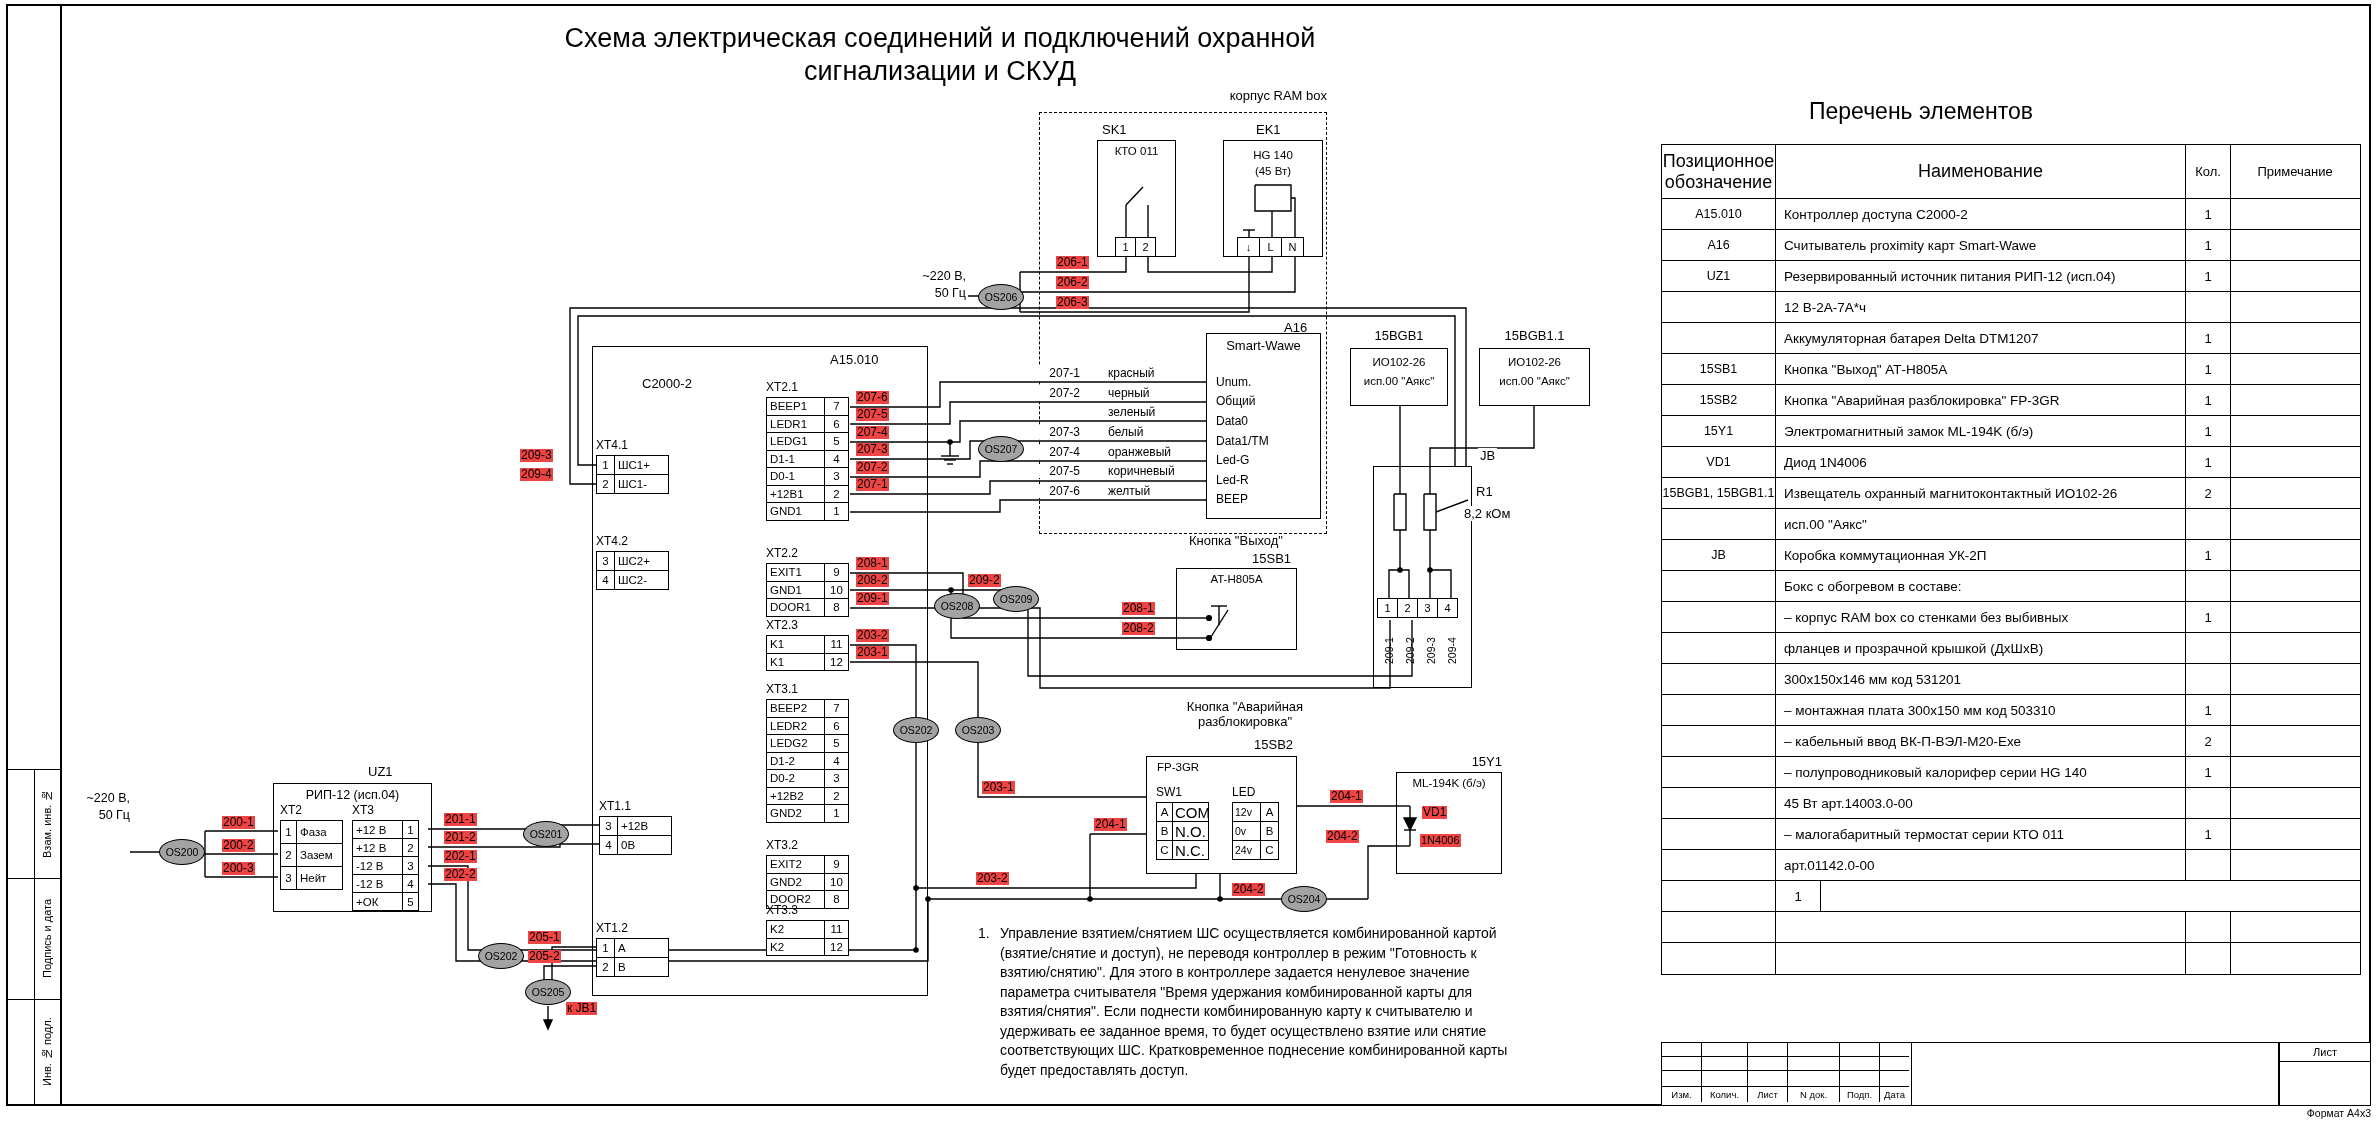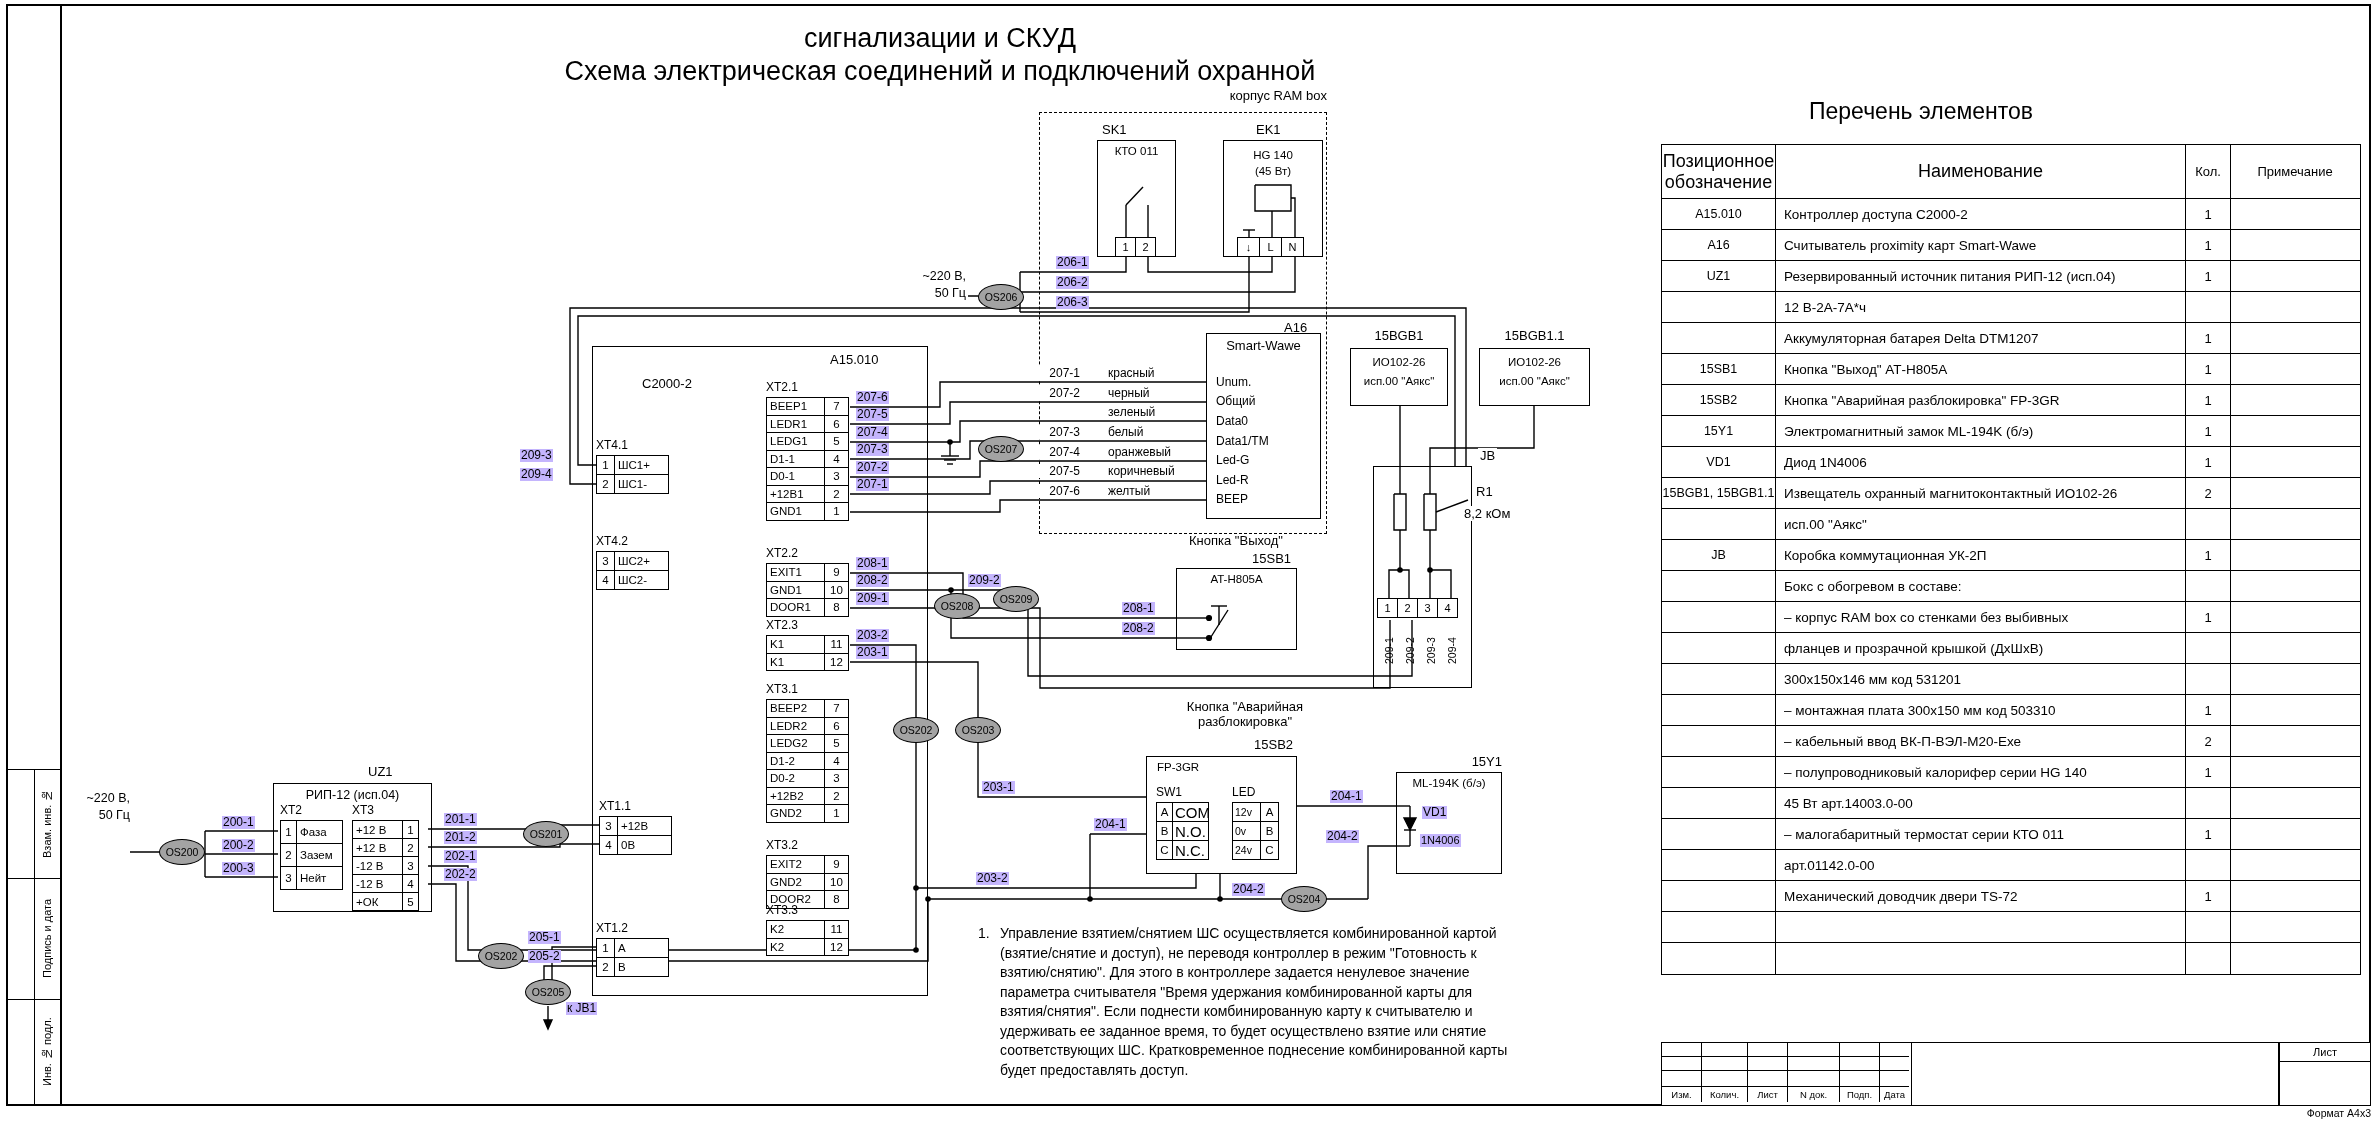--- a/index.html
+++ b/index.html
@@ -68,21 +68,21 @@
   
   .pins { position:absolute; display:flex; }
   .pins span { width:21px; height:20px; border:1px solid #000; margin-left:-1px; display:flex; align-items:center;
     justify-content:center; font-size:11px; background:#fff; }
   .pins.wide span { width:23px; }
   
   #jb-tails { position:absolute; left:1378px; top:624px; display:flex; }
   #jb-tails span { width:21px; height:54px; writing-mode:vertical-rl; transform:rotate(180deg); font-size:10.5px;
     display:flex; align-items:center; justify-content:center; }
   
-  .wl { position:absolute; font-size:12px; line-height:13px; background:#c4b5fd; padding:0 1px; }
+  .wl { position:absolute; font-size:12px; line-height:13px; background:#ef4444; padding:0 1px; }
   .cbl { position:absolute; width:46px; height:26px; border:1.5px solid #000; border-radius:50%; background:#a3a3a3;
     display:flex; align-items:center; justify-content:center; font-size:10.5px; }
   
   #a16-signals { position:absolute; left:1216px; top:372px; font-size:12px; }
   #a16-signals div { height:19.6px; display:flex; align-items:center; }
   
   #color-rows { position:absolute; left:1028px; top:366px; }
   #color-rows .color-row { height:19.7px; display:flex; align-items:flex-start; }
   .cw { width:52px; text-align:right; font-size:12px; background:#fff; }
   .cc { margin-left:26px; font-size:12px; background:#fff; padding:0 2px; }
@@ -214,22 +214,22 @@
   <div id="strip-v1"></div>
   <div id="strip-v2"></div>
   <div class="strip-h" style="top:769px"></div>
   <div class="strip-h" style="top:878px"></div>
   <div class="strip-h" style="top:999px"></div>
   <div class="side-label" style="top:769px;height:109px">Взам. инв. №</div>
   <div class="side-label" style="top:878px;height:121px">Подпись и дата</div>
   <div class="side-label" style="top:999px;height:105px">Инв. № подл.</div>
 
   <div id="main-title">
+    <div>Схема электрическая соединений и подключений охранной</div>
     <div>сигнализации и СКУД</div>
-    <div>Схема электрическая соединений и подключений охранной</div>
   </div>
 
   <div id="parts-title">Перечень элементов</div>
   <div id="parts-table">
     <div class="pt-head">
       <div class="c-pos">Позиционное обозначение</div>
       <div class="c-name">Наименование</div>
       <div class="c-qty">Кол.</div>
       <div class="c-note">Примечание</div>
     </div>
@@ -384,21 +384,20 @@
 
         <div class="pt-row">
           <div class="c-pos"></div>
           <div class="c-name">арт.01142.0-00</div>
           <div class="c-qty"></div>
           <div class="c-note"></div>
         </div>
 
         <div class="pt-row">
           <div class="c-pos"></div>
-          <div class="c-name">Механический доводчик двери TS-72</div>
           <div class="c-qty">1</div>
           <div class="c-note"></div>
         </div>
 
         <div class="pt-row">
           <div class="c-pos"></div>
           <div class="c-name"></div>
           <div class="c-qty"></div>
           <div class="c-note"></div>
         </div>

